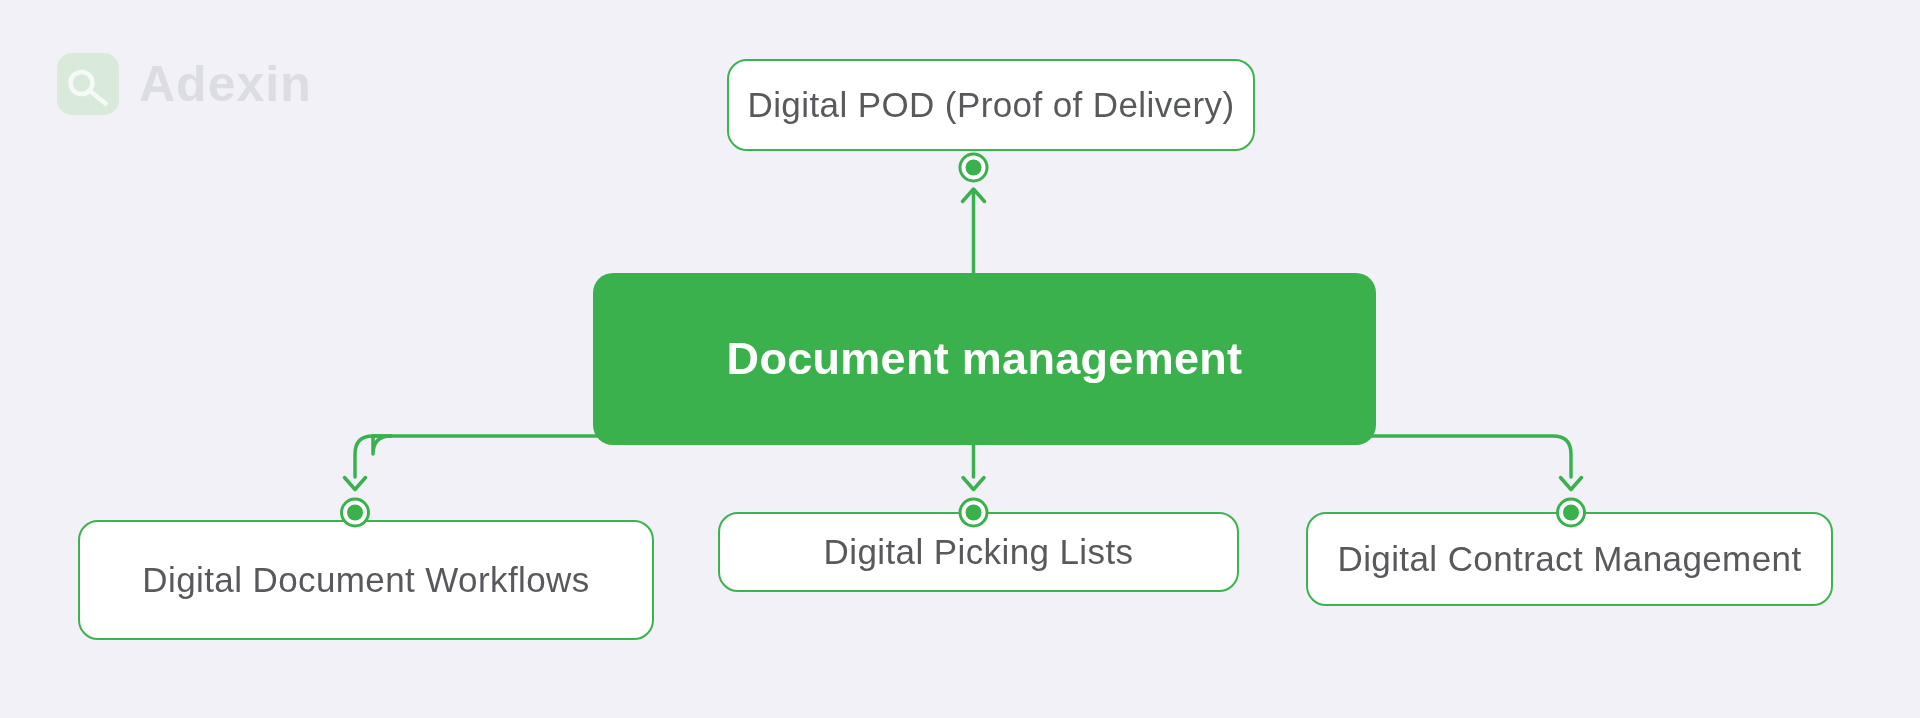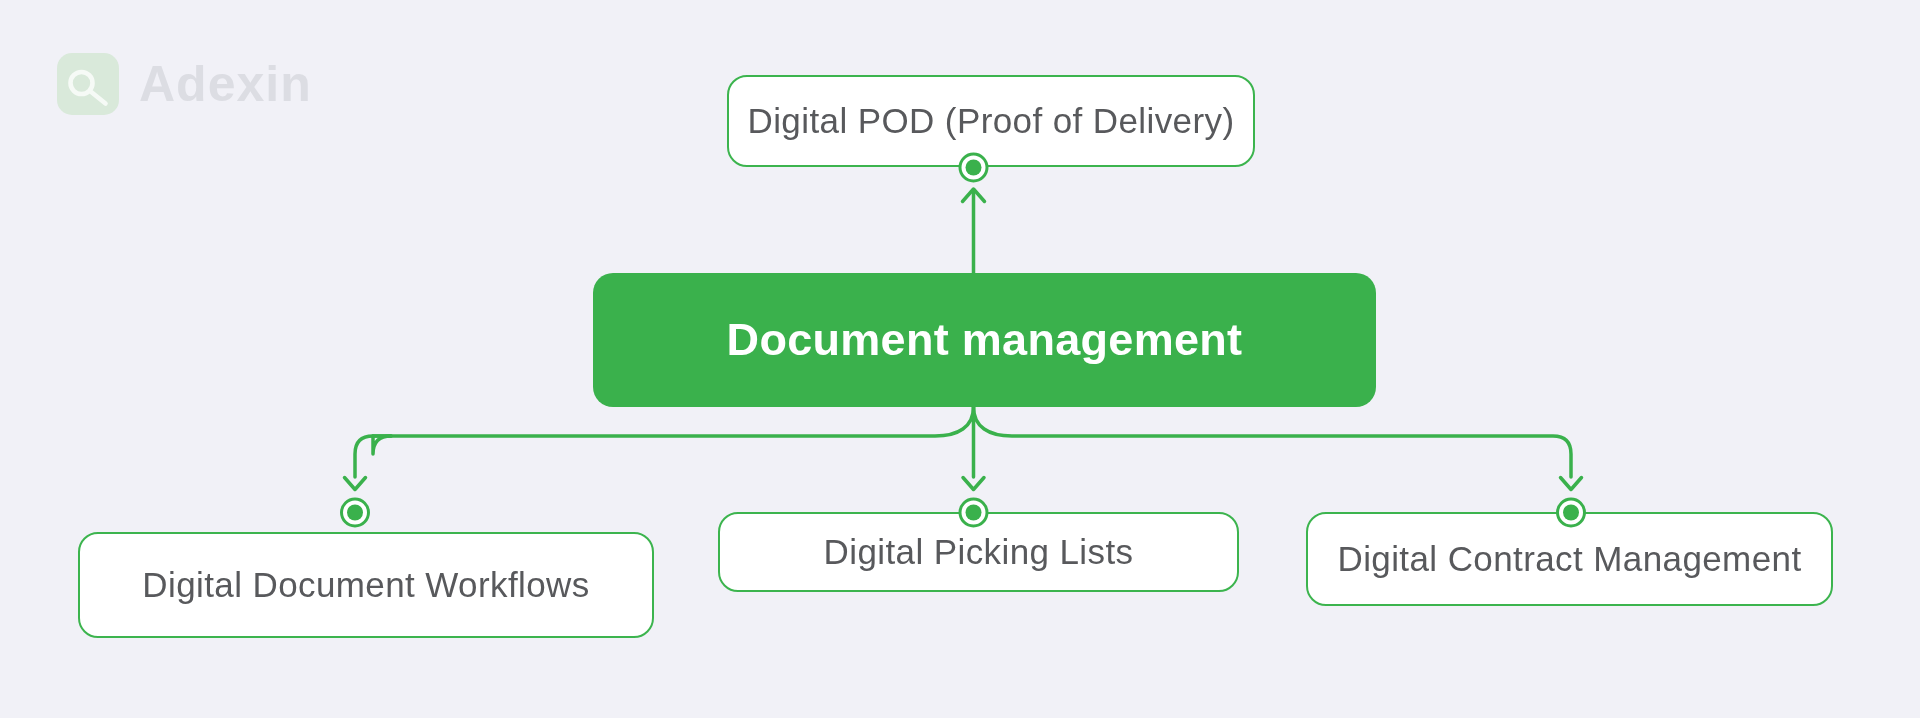--- a/index.html
+++ b/index.html
@@ -29,23 +29,23 @@
     white-space:nowrap;
   }
   .node.leaf{
     background:#ffffff;border:2.5px solid var(--node-border);border-radius:20px;
     color:var(--label-text);font-size:35px;letter-spacing:0.4px;
   }
   .node.root{
     background:var(--green);border-radius:20px;color:var(--title-text);
     font-size:45px;font-weight:700;letter-spacing:0.3px;
   }
-  .node.top-node   {left:727px;  top:75px;  width:528px; height:92px;}
-  .node.root       {left:593px;  top:273px; width:783px; height:134px;text-align:right;}
-  .node.child-left {left:78px;   top:532px; width:576px; height:106px;}
+  .node.top-node   {left:727px;  top:59px;  width:528px; height:92px;}
+  .node.root       {left:593px;  top:273px; width:783px; height:172px;text-align:right;}
+  .node.child-left {left:78px;   top:520px; width:576px; height:120px;}
   .node.child-mid  {left:718px;  top:512px; width:521px; height:80px;}
   .node.child-right{left:1306px; top:512px; width:527px; height:94px;}
   svg.connectors{
     position:absolute;left:0;top:0;width:1920px;height:718px;pointer-events:none;
   }
   .conn{stroke:var(--green);stroke-width:3.5;fill:none;stroke-linecap:round;stroke-linejoin:round;}
   .dot-outer{fill:#ffffff;stroke:var(--green);stroke-width:3;}
   .dot-inner{fill:var(--green);}
 </style>
 </head>

